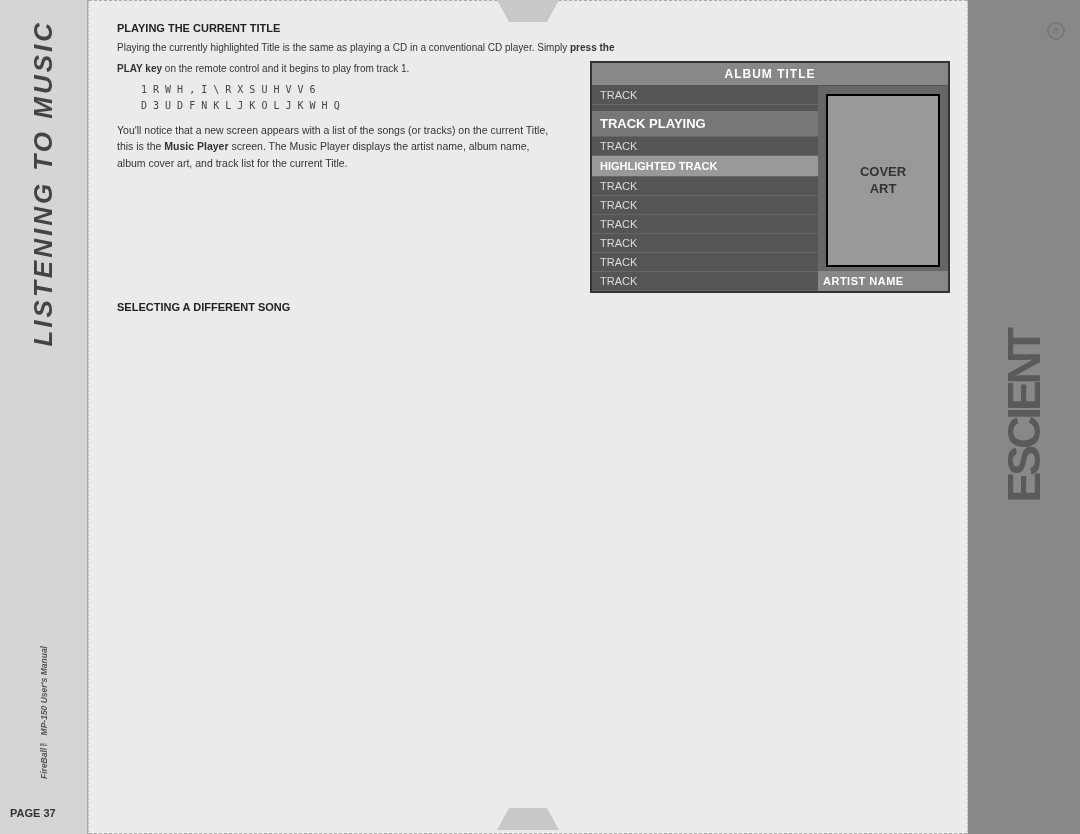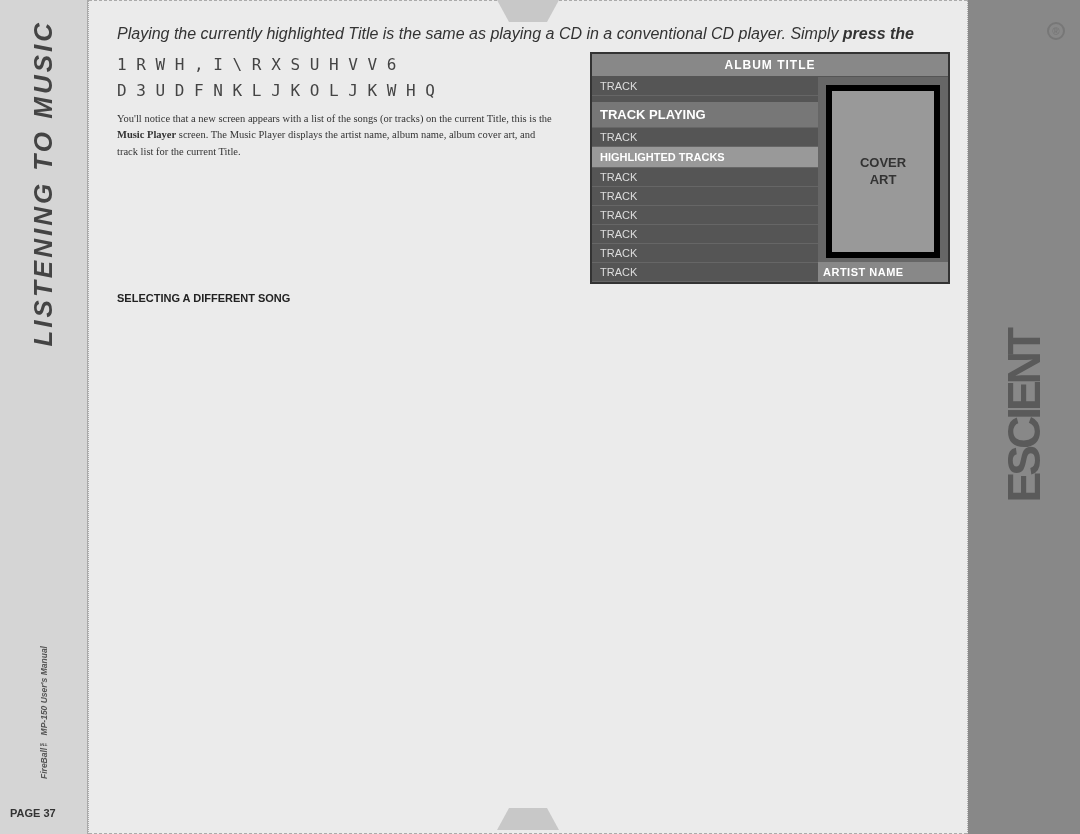--- a/index.html
+++ b/index.html
@@ -15,25 +15,24 @@
     
     .section-title {
       font-size: 11px;
       font-weight: bold;
       color: #222;
       margin-bottom: 6px;
       text-transform: uppercase;
     }
 
     .section-text {
-      font-size: 16px;
+      font-size: 10px;
       color: #333;
       line-height: 1.5;
       margin-bottom: 6px;
-      font-style: italic;
     }
 
     .bold-text {
       font-weight: bold;
     }
 
     .player-screen {
       width: 360px;
       flex-shrink: 0;
       background: #555;
@@ -94,21 +93,21 @@
     .cover-art-column {
       width: 130px;
       display: flex;
       flex-direction: column;
       background: #666;
     }
 
     .cover-art-box {
       flex: 1;
       background: #999;
-      border: 6px solid #000000;
+      border: 2px solid #000000;
       margin: 8px 8px 4px 8px;
       display: flex;
       align-items: center;
       justify-content: center;
       flex-direction: column;
     }
 
     .cover-art-label {
       font-size: 13px;
       font-weight: bold;
@@ -122,32 +121,32 @@
       text-align: left;
       padding: 4px 5px;
       font-size: 11px;
       font-weight: bold;
       color: #fff;
       margin: 0 0 0 0;
       letter-spacing: 0.5px;
     }
 
     .scrambled-text {
-      font-size: 16px;
+      font-size: 10px;
       color: #444;
       line-height: 1.6;
       margin-bottom: 8px;
       font-family: monospace;
+      margin-left: 24px;
     }
 
     .body-text {
       font-size: 10.5px;
       color: #333;
       line-height: 1.55;
-      font-family: Liberation Serif, serif;
     }
 
     
     .section-block {
       margin-top: 8px;
     }
 
     
     .outer-frame {
       width: 1080px;
@@ -300,28 +299,33 @@
     </div>
 
     <div style="position:absolute;bottom:0;left:50%;transform:translateX(-50%);z-index:20;">
       <svg width="62" height="22" viewBox="0 0 62 22">
         <polygon points="12,0 50,0 62,22 0,22" fill="#c8c8c8"></polygon>
       </svg>
     </div>
 
     <div class="content-inner">
 
+      <div class="section-title">PLAYING THE CURRENT TITLE</div>
 
       <div class="section-text">
         <span>Playing the currently highlighted Title is the same as playing a CD in a conventional CD player. Simply </span><span class="bold-text">press the</span>
       </div>
 
       <div class="two-col">
 
         <div class="col-text">
+          <div class="section-text">
+            <span class="bold-text">PLAY key</span>
+            <span> on the remote control and it begins to play from track 1.</span>
+          </div>
 
           <div class="scrambled-text">
             <div>1 R W H   , I  \ R X  S U H V V  6</div>
             <div>D  3 U D F N  K L J K O L J K W H Q</div>
           </div>
 
           <div class="body-text">
             <span>You'll notice that a new screen appears with a list of the songs (or tracks) on the current Title, this is the </span><span class="bold-text">Music Player</span><span> screen. The Music Player displays the artist name, album name, album cover art, and track list for the current Title.</span>
           </div>
         </div>
@@ -330,21 +334,21 @@
           <div class="player-screen">
 
             <div class="player-header">ALBUM TITLE</div>
 
             <div class="player-body">
 
               <div class="track-list">
                 <div class="track-item">TRACK</div>
                 <div class="track-item playing">TRACK PLAYING</div>
                 <div class="track-item">TRACK</div>
-                <div class="track-item highlighted">HIGHLIGHTED TRACKS</div>
+                <div class="track-item highlighted">HIGHLIGHTED TRACK</div>
                 <div class="track-item">TRACK</div>
                 <div class="track-item">TRACK</div>
                 <div class="track-item">TRACK</div>
                 <div class="track-item">TRACK</div>
                 <div class="track-item">TRACK</div>
                 <div class="track-item">TRACK</div>
               </div>
 
               <div class="cover-art-column">
                 <div class="cover-art-box">

